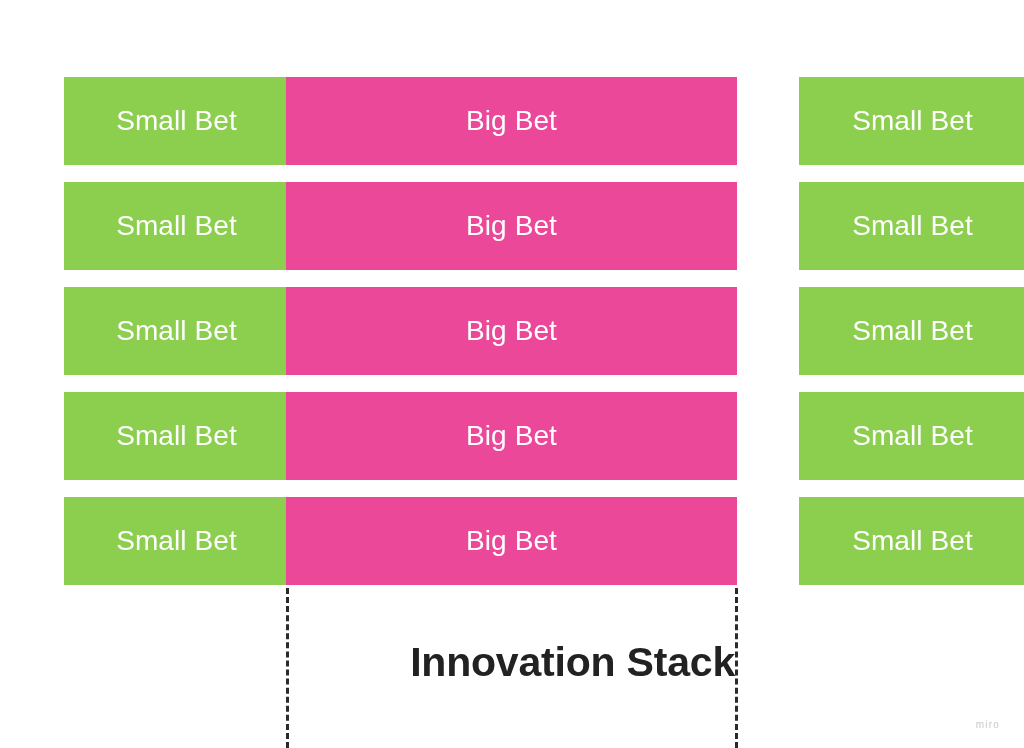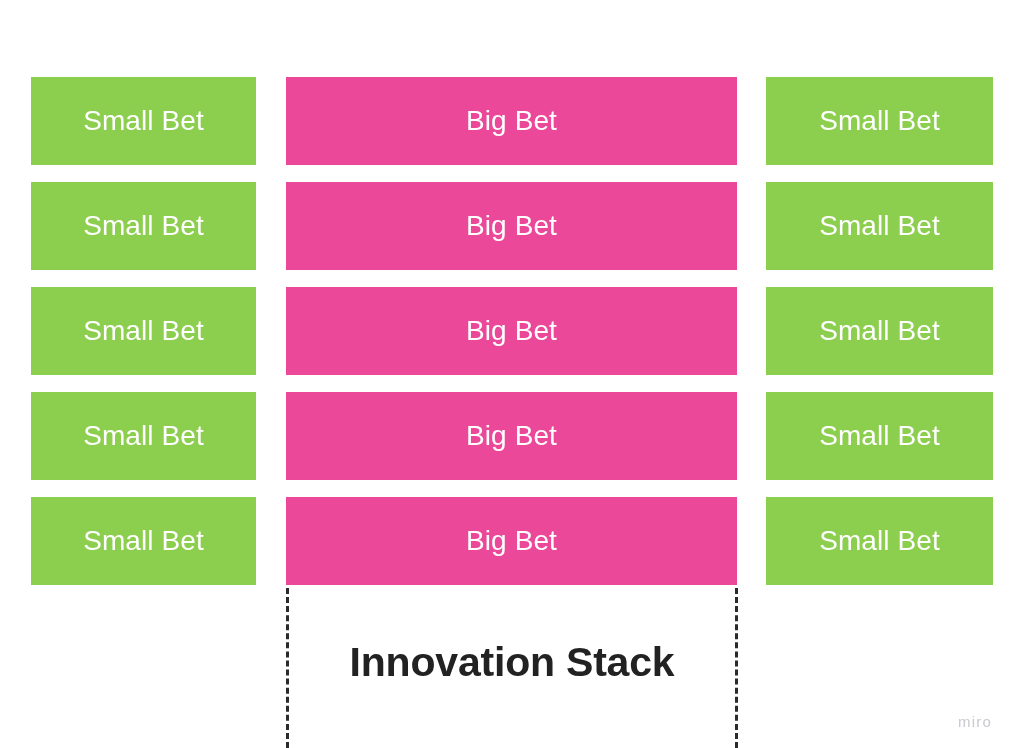--- a/index.html
+++ b/index.html
@@ -40,21 +40,21 @@
     box-sizing: border-box;
     height: 88px;
     color: #ffffff;
     font-size: 28px;
     font-weight: 400;
     letter-spacing: 0.1px;
     line-height: 1;
     white-space: nowrap;
     user-select: none;
   }
-  .bar.small { width: 225px; }
+  .bar.small { width: 225px; margin-left: 33px; }
   .bar.small.right { width: 227px; }
   .bar.big   { width: 451px; }
 
   .bar.green { background: #8cce4e; }
   .bar.pink  { background: #ec4899; }
 
   .col-left  { left: 31px; }
   .col-mid   { left: 286px; }
   .col-right { left: 766px; }
 
@@ -63,36 +63,36 @@
   .row-2 { top: 287px; }
   .row-3 { top: 392px; }
   .row-4 { top: 497px; }
 
   
   .stack-caption {
     position: absolute;
     left: 289px;
     top: 640px;
     width: 446px;
-    text-align: center;
+    text-align: right;
     font-size: 41px;
     font-weight: 700;
     color: #222222;
     letter-spacing: -0.2px;
     line-height: 1.1;
     white-space: nowrap;
     user-select: none;
   }
 
   
   .watermark {
     position: absolute;
-    right: 32px;
+    right: 24px;
     bottom: 18px;
-    font-size: 15px;
+    font-size: 10px;
     font-weight: 400;
     letter-spacing: 1.2px;
     color: #c9c9cf;
     user-select: none;
   }
 </style>
 </head>
 <body>
 
 <div id="board">

